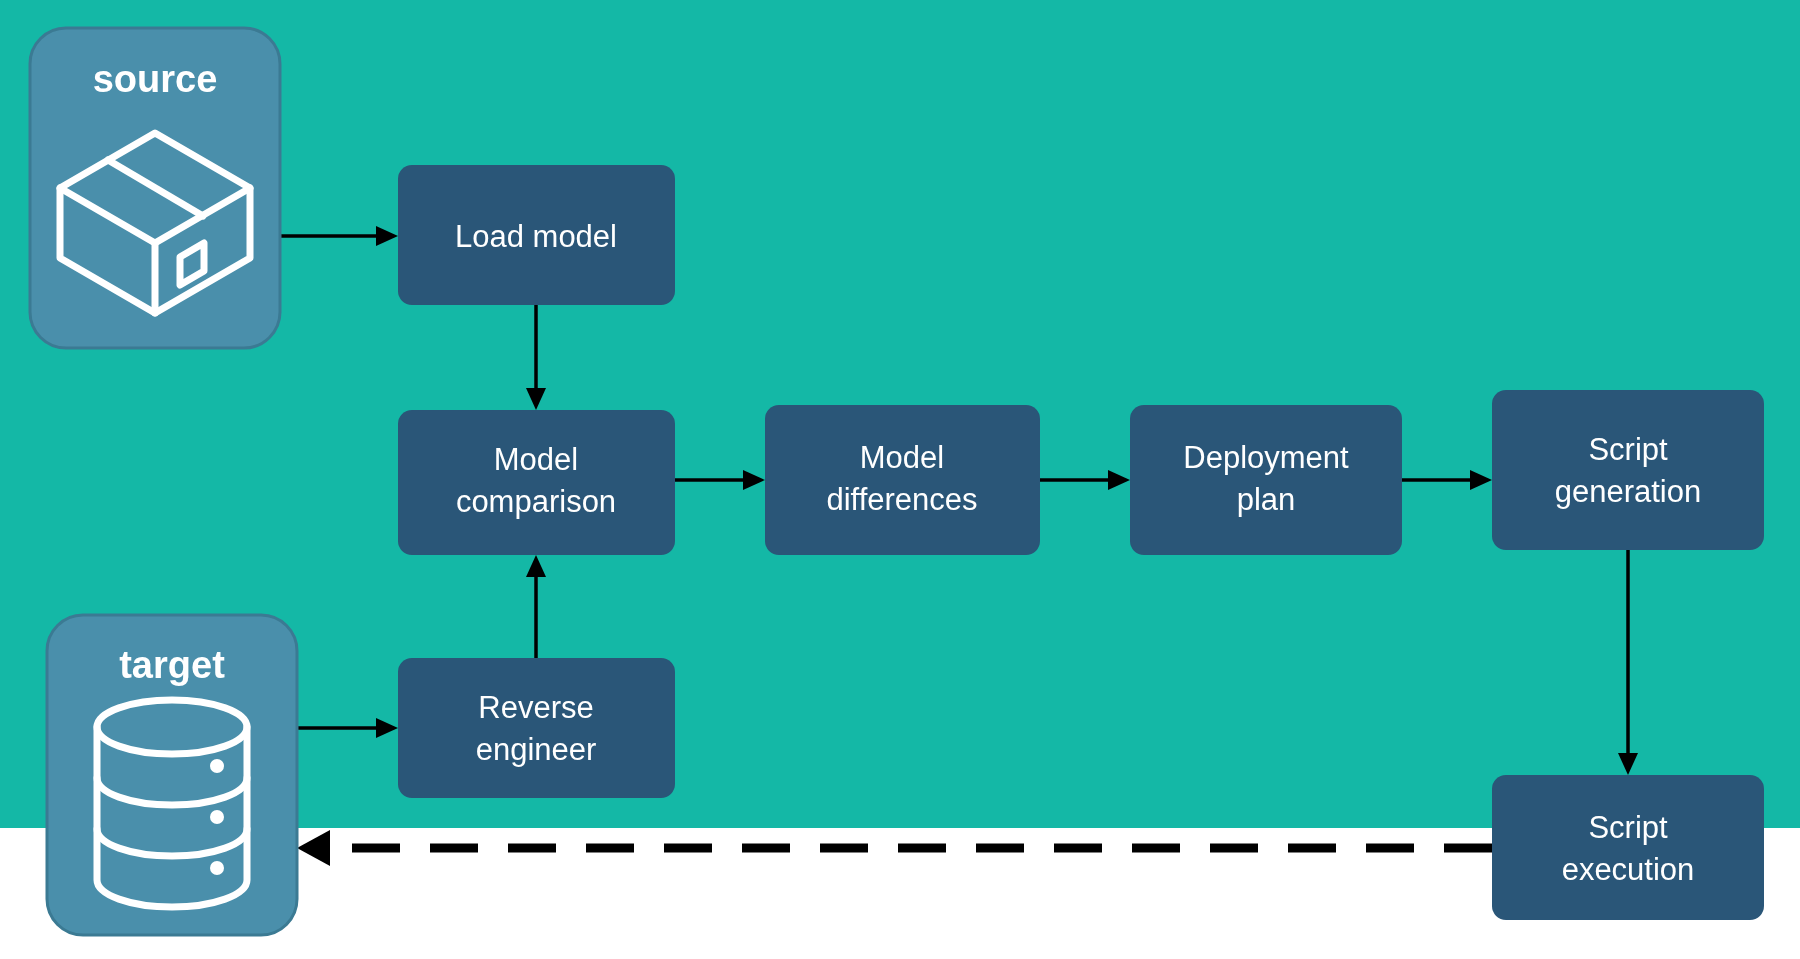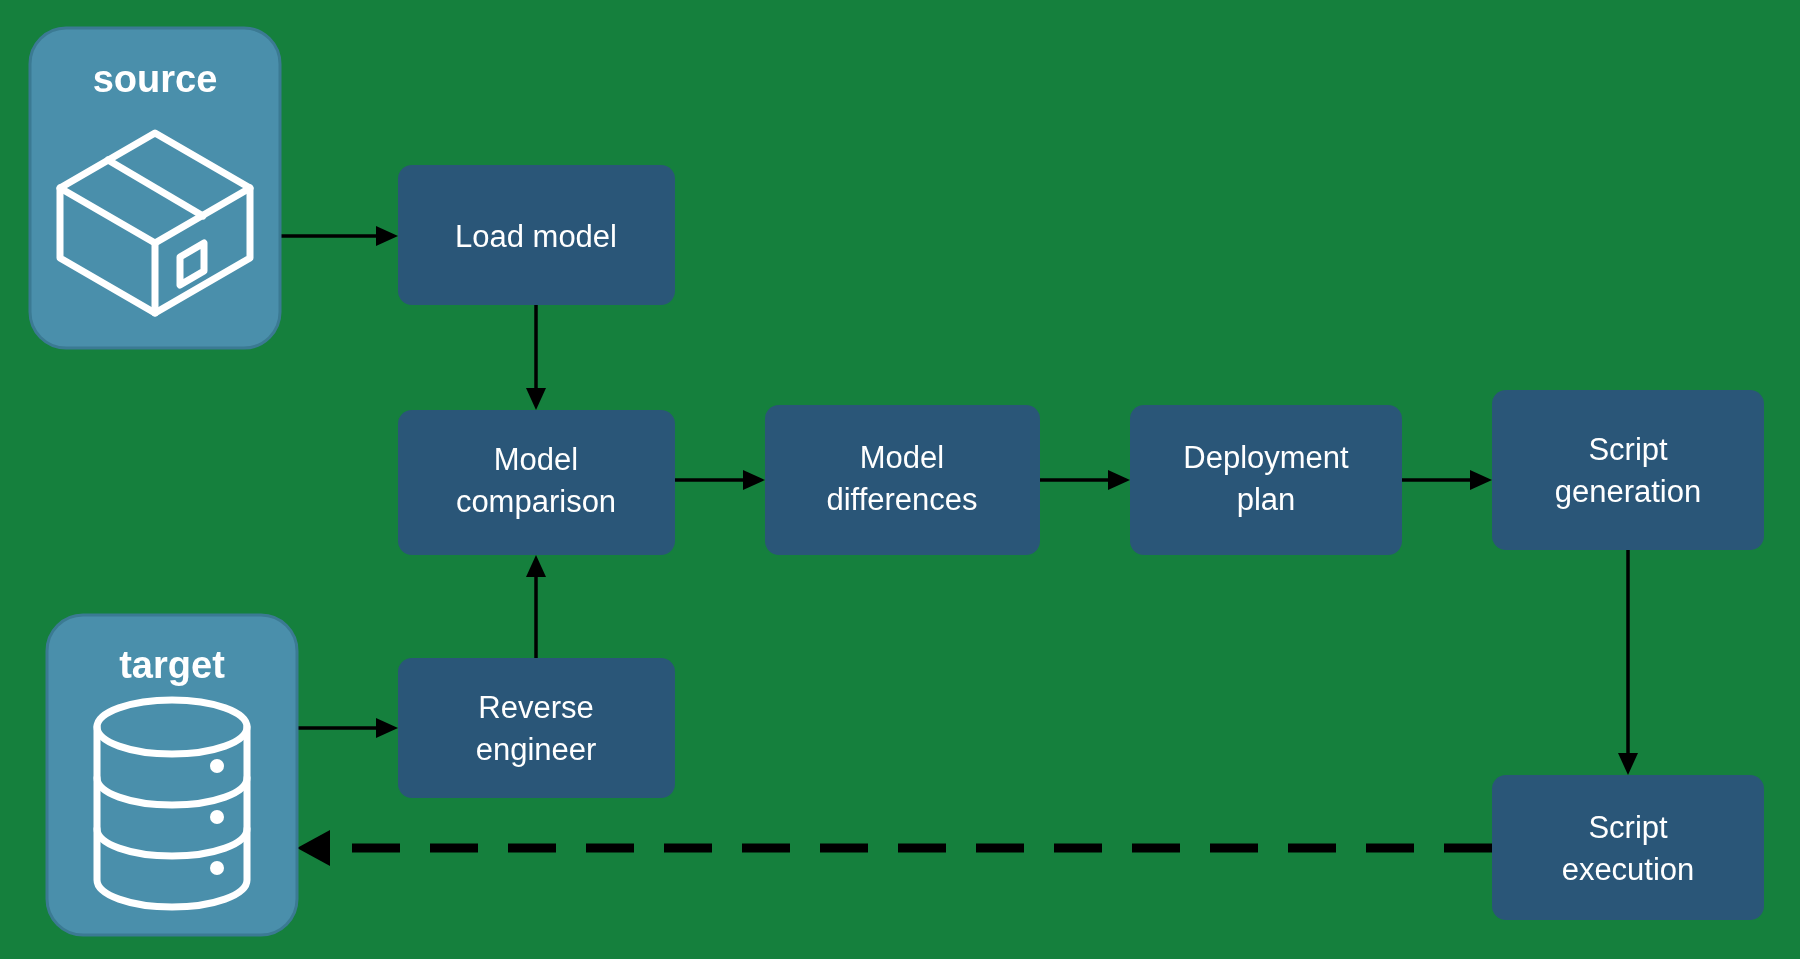--- a/index.html
+++ b/index.html
@@ -9,22 +9,22 @@
   }
   body {
     width: 1800px;
     height: 959px;
     font-family: "Liberation Sans", sans-serif;
     overflow: hidden;
   }
   #diagram-root {
     position: relative;
     width: 1800px;
-    height: 959px;
-    background: #15803d;
+    height: 828px;
+    background: #14b8a6;
     text-align: right;
   }
   svg.flow {
     display: block;
     width: 1800px;
     height: 959px;
   }
   .endpoint-rect {
     fill: #4a8fab;
     stroke: #3b7a93;

